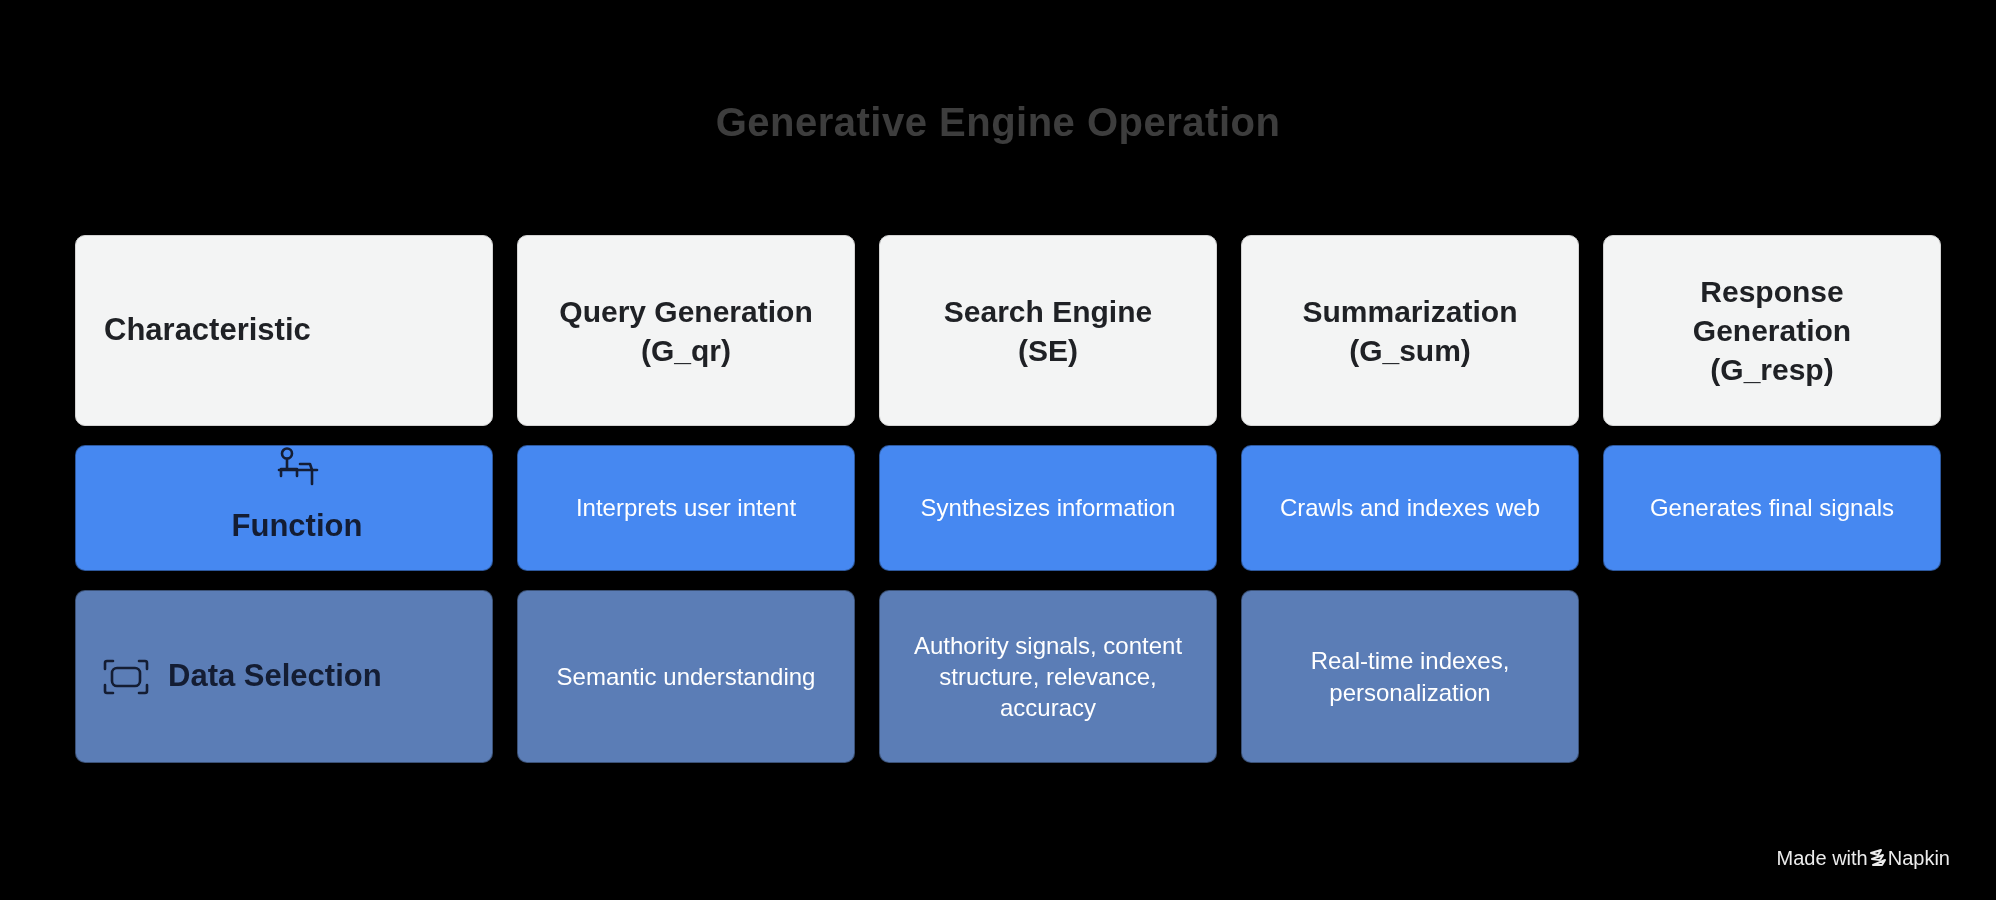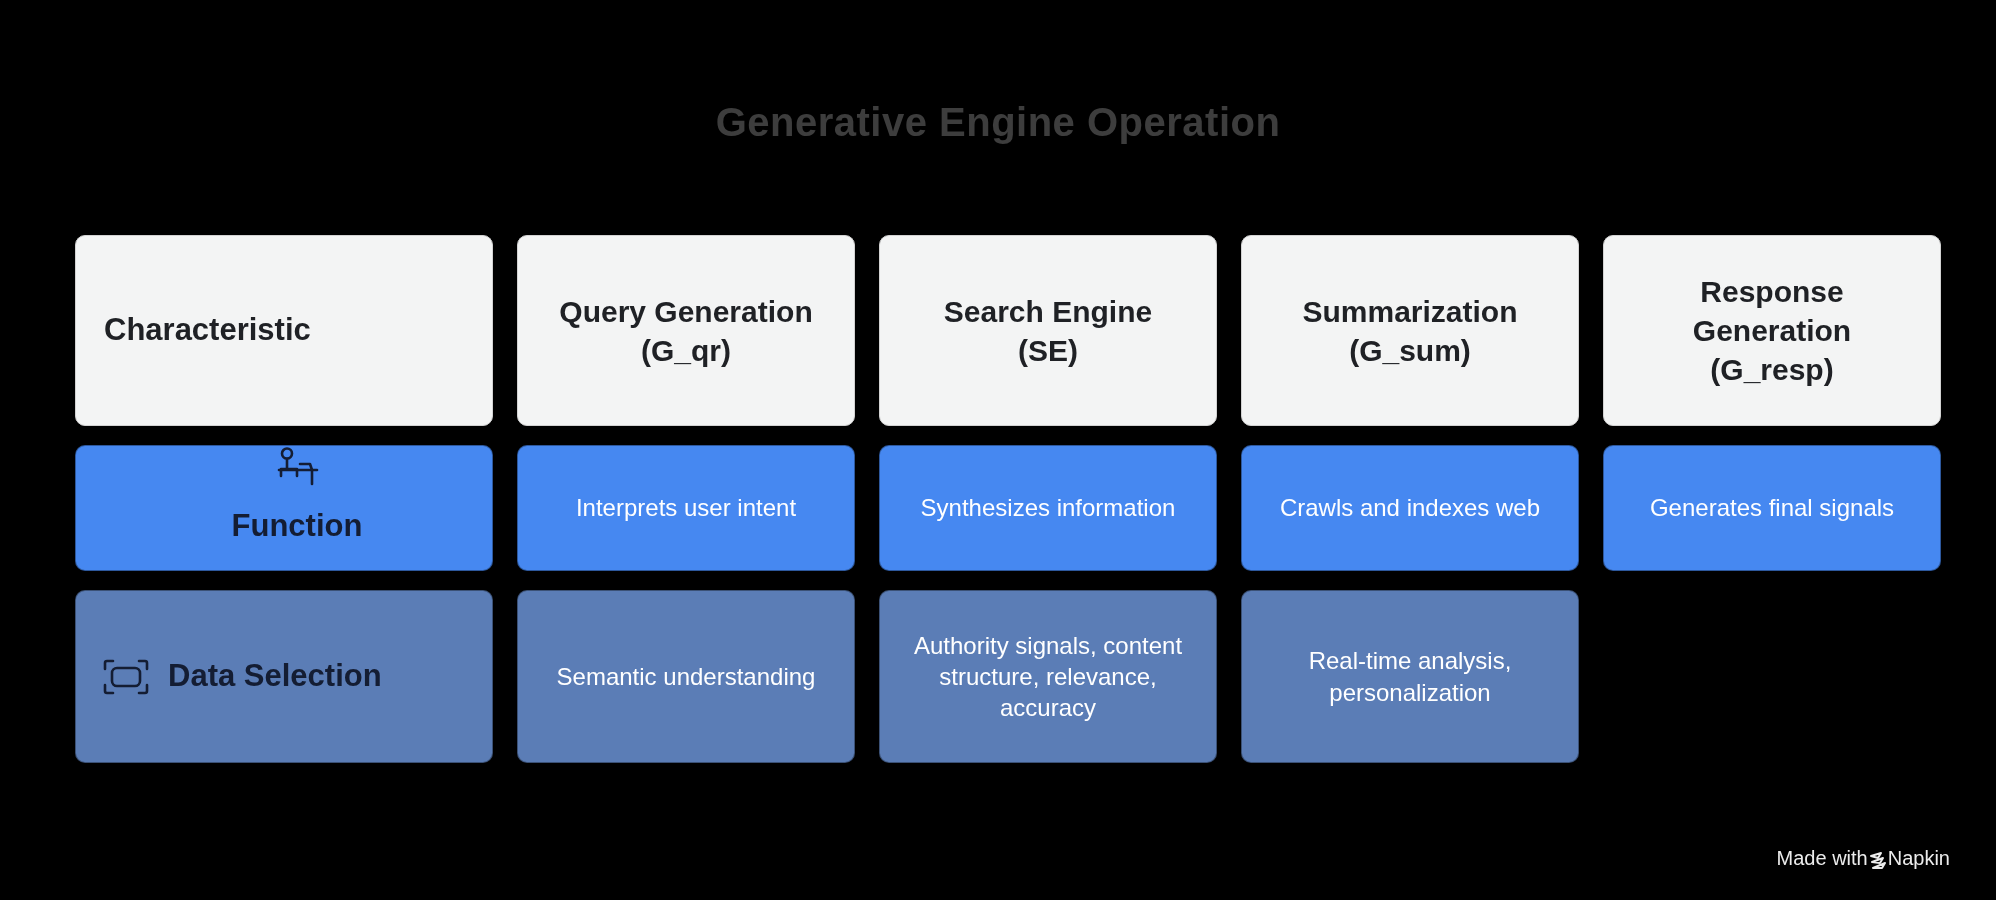--- a/index.html
+++ b/index.html
@@ -90,21 +90,21 @@
   .rowlabel .icon {
     display: inline-flex;
     flex: 0 0 auto;
   }
   .rowlabel .icon svg { display: block; }
   .footer {
     position: absolute;
     right: 46px;
     bottom: 30px;
     display: flex;
-    align-items: flex-end;
+    align-items: flex-start;
     color: var(--footer-text);
     font-size: 20px;
   }
   .footer .napkin-brand { font-weight: 500; }
   .footer svg { display: block; }
 </style>
 </head>
 <body>
 
 <div class="canvas">
@@ -167,21 +167,21 @@
       </span>
       <span>Data Selection</span>
     </div>
     <div class="cell ds">
       <span>Semantic understanding</span>
     </div>
     <div class="cell ds">
       <span>Authority signals, content structure, relevance, accuracy</span>
     </div>
     <div class="cell ds">
-      <span>Real-time analysis, personalization</span>
+      <span>Real-time indexes, personalization</span>
     </div>
 
   </div>
 
   <div class="footer">
     <span>Made with</span>
     <span>
       <svg width="20" height="20" viewBox="0 0 20 20" fill="none" stroke="#ececec" stroke-width="2" stroke-linecap="round" stroke-linejoin="round">
         <path d="M3 6 L13 3 L10 8 Z"></path>
         <path d="M4 12 L15 8 L12 13 Z"></path>

